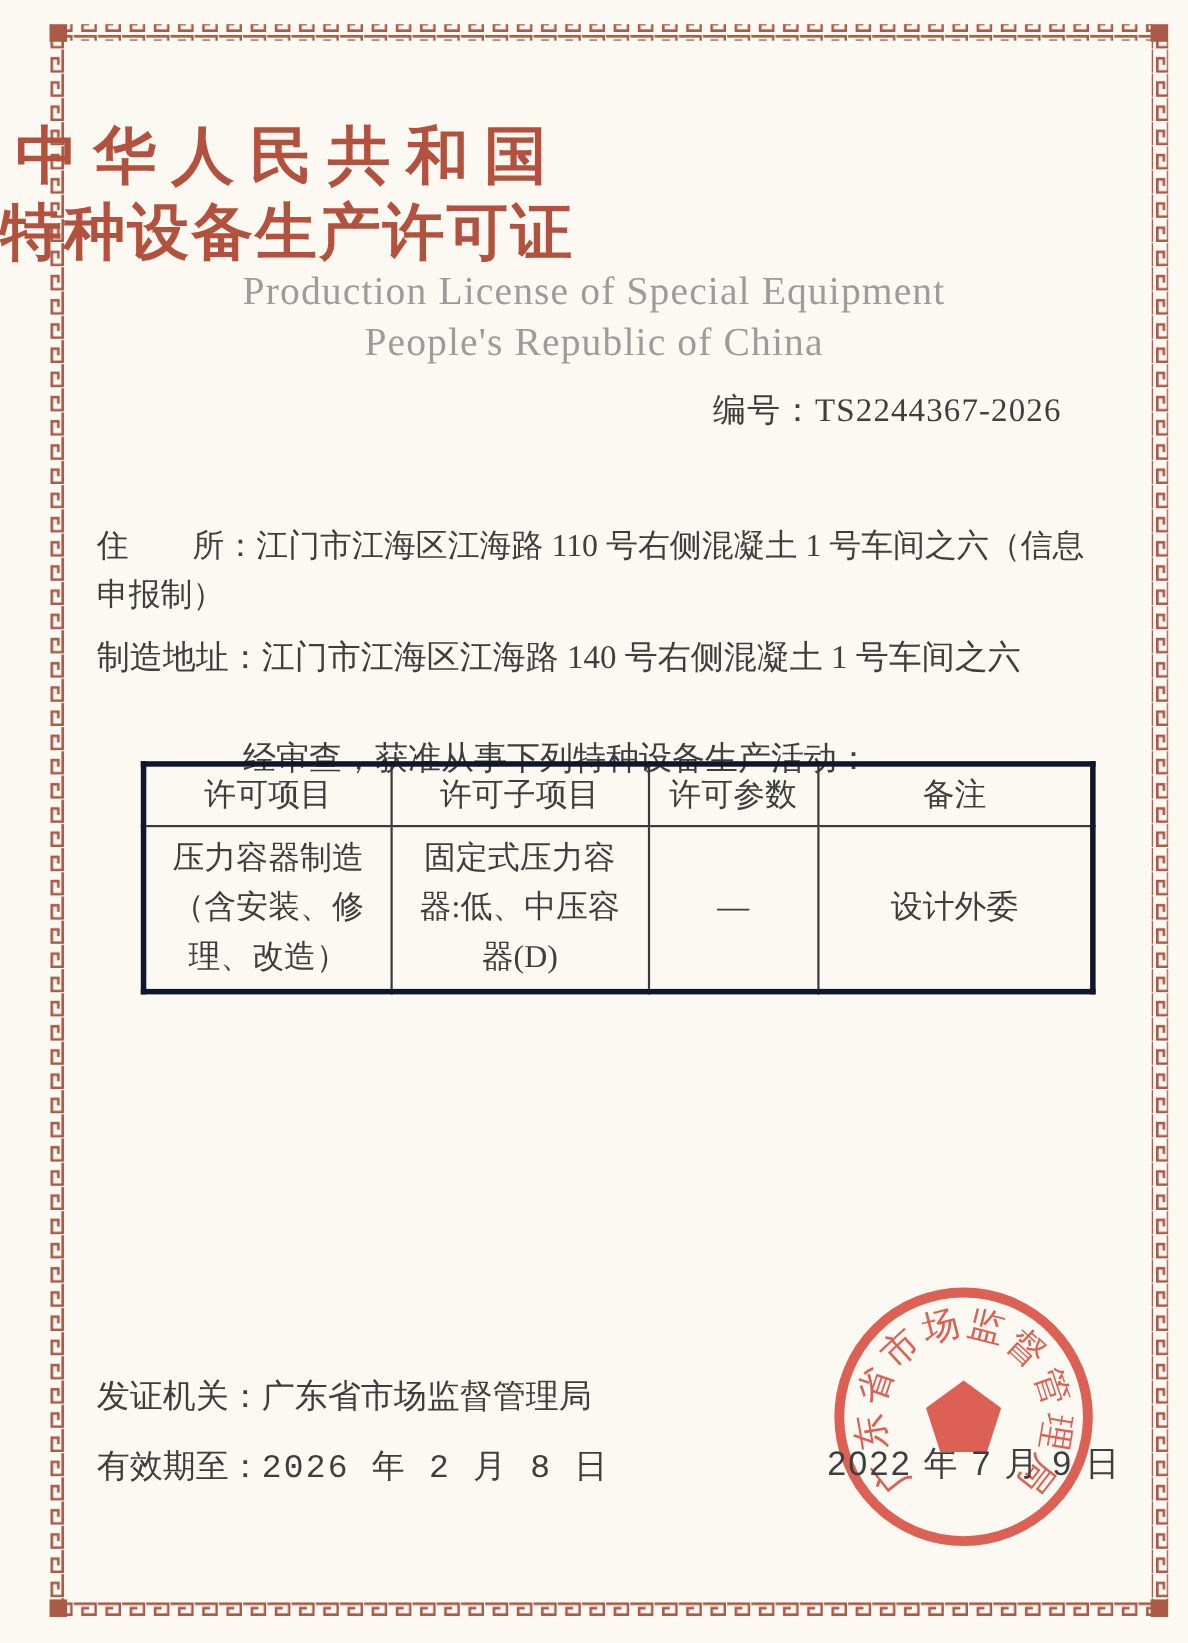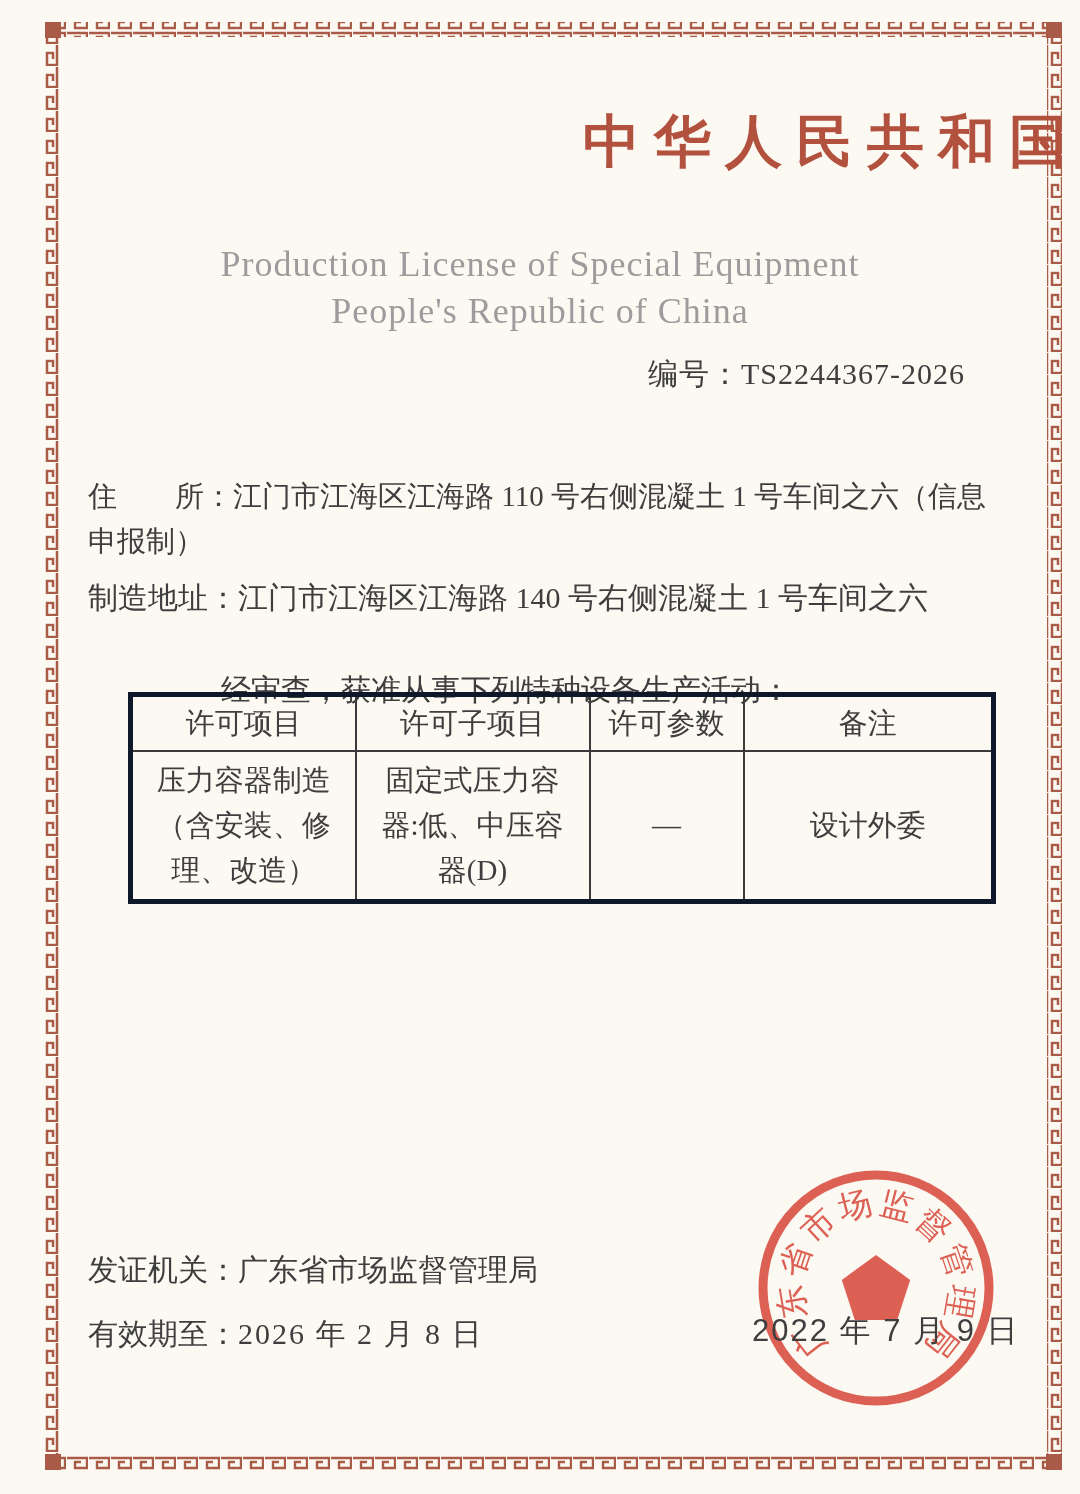--- a/index.html
+++ b/index.html
@@ -3,39 +3,39 @@
 <meta charset="utf-8">
 <style>
   html,body { margin:0; padding:0; background:#e8e6e0; }
   .page {
     position:relative; width:1080px; height:1494px; margin:0 auto;
     background:#fcf9f3; overflow:hidden;
     font-family:"Liberation Serif", serif; color:#3e3e3e;
   }
   .border-svg { position:absolute; left:0; top:0; }
 
-  .title-cn { position:absolute; width:100%; text-align:right;
+  .title-cn { position:absolute; width:100%; text-align:left;
     color:#b2513d; font-weight:bold; }
   .title-cn.line1 { top:104px; font-size:57px; letter-spacing:14px; text-indent:14px; }
   .title-cn.line2 { top:174px; font-size:56px; letter-spacing:2px; }
   .title-en { position:absolute; width:100%; text-align:center;
     color:#9c9c9c; font-size:36px; letter-spacing:1px; }
   .title-en.en1 { top:243px; }
   .title-en.en2 { top:290px; }
 
   .field { position:absolute; font-size:30px; line-height:44px; white-space:nowrap; }
   .license-no { left:648px; top:352px; letter-spacing:1px; }
   .company    { left:88px;  top:406px; }
   .address    { left:88px;  top:474px; width:920px; font-size:29px;
                 white-space:normal; line-height:45px; }
   .mfg        { left:88px;  top:576px; }
   .review     { left:193px; top:668px;margin-left:28px; }
   .issuer     { left:88px;  top:1248px; }
   .valid      { left:88px;  top:1312px; }
-  .num-sans   { font-family:Liberation Serif, serif; letter-spacing:2px; }
+  .num-sans   { font-family:Liberation Mono, monospace; letter-spacing:2px; }
 
   table.permits { position:absolute; left:128px; top:692px; width:863px;
     border-collapse:collapse; table-layout:fixed;
     border:5px solid #0f172a; font-size:29px; color:#3e3e3e; }
   table.permits th, table.permits td {
     border:2px solid #3a3a3a; text-align:center; vertical-align:middle;
     font-weight:normal; padding:4px 18px; line-height:45px; }
   table.permits thead tr { height:52px; }
   table.permits tbody tr { height:150px; }
 
@@ -64,20 +64,21 @@
     <rect x="60" y="1455" width="987" height="15" fill="url(#mh)"></rect>
     <rect x="45" y="37" width="15" height="1418" fill="url(#mv)"></rect>
     <rect x="1047" y="37" width="15" height="1418" fill="url(#mv)"></rect>
     <rect x="45" y="22" width="16" height="16" fill="#a95b47"></rect>
     <rect x="1046" y="22" width="16" height="16" fill="#a95b47"></rect>
     <rect x="45" y="1454" width="16" height="16" fill="#a95b47"></rect>
     <rect x="1046" y="1454" width="16" height="16" fill="#a95b47"></rect>
   </svg>
 
   <div class="title-cn line1">中华人民共和国</div>
+  <div class="title-cn line2">特种设备生产许可证</div>
   <div class="title-en en1">Production License of Special Equipment</div>
   <div class="title-en en2">People's Republic of China</div>
 
   <div class="field license-no">
     <span>编号：</span><span>TS2244367-2026</span>
   </div>
 
 
   <div class="field address">
     <span>住　　所：</span><span>江门市江海区江海路 110 号右侧混凝土 1 号车间之六（信息申报制）</span>

